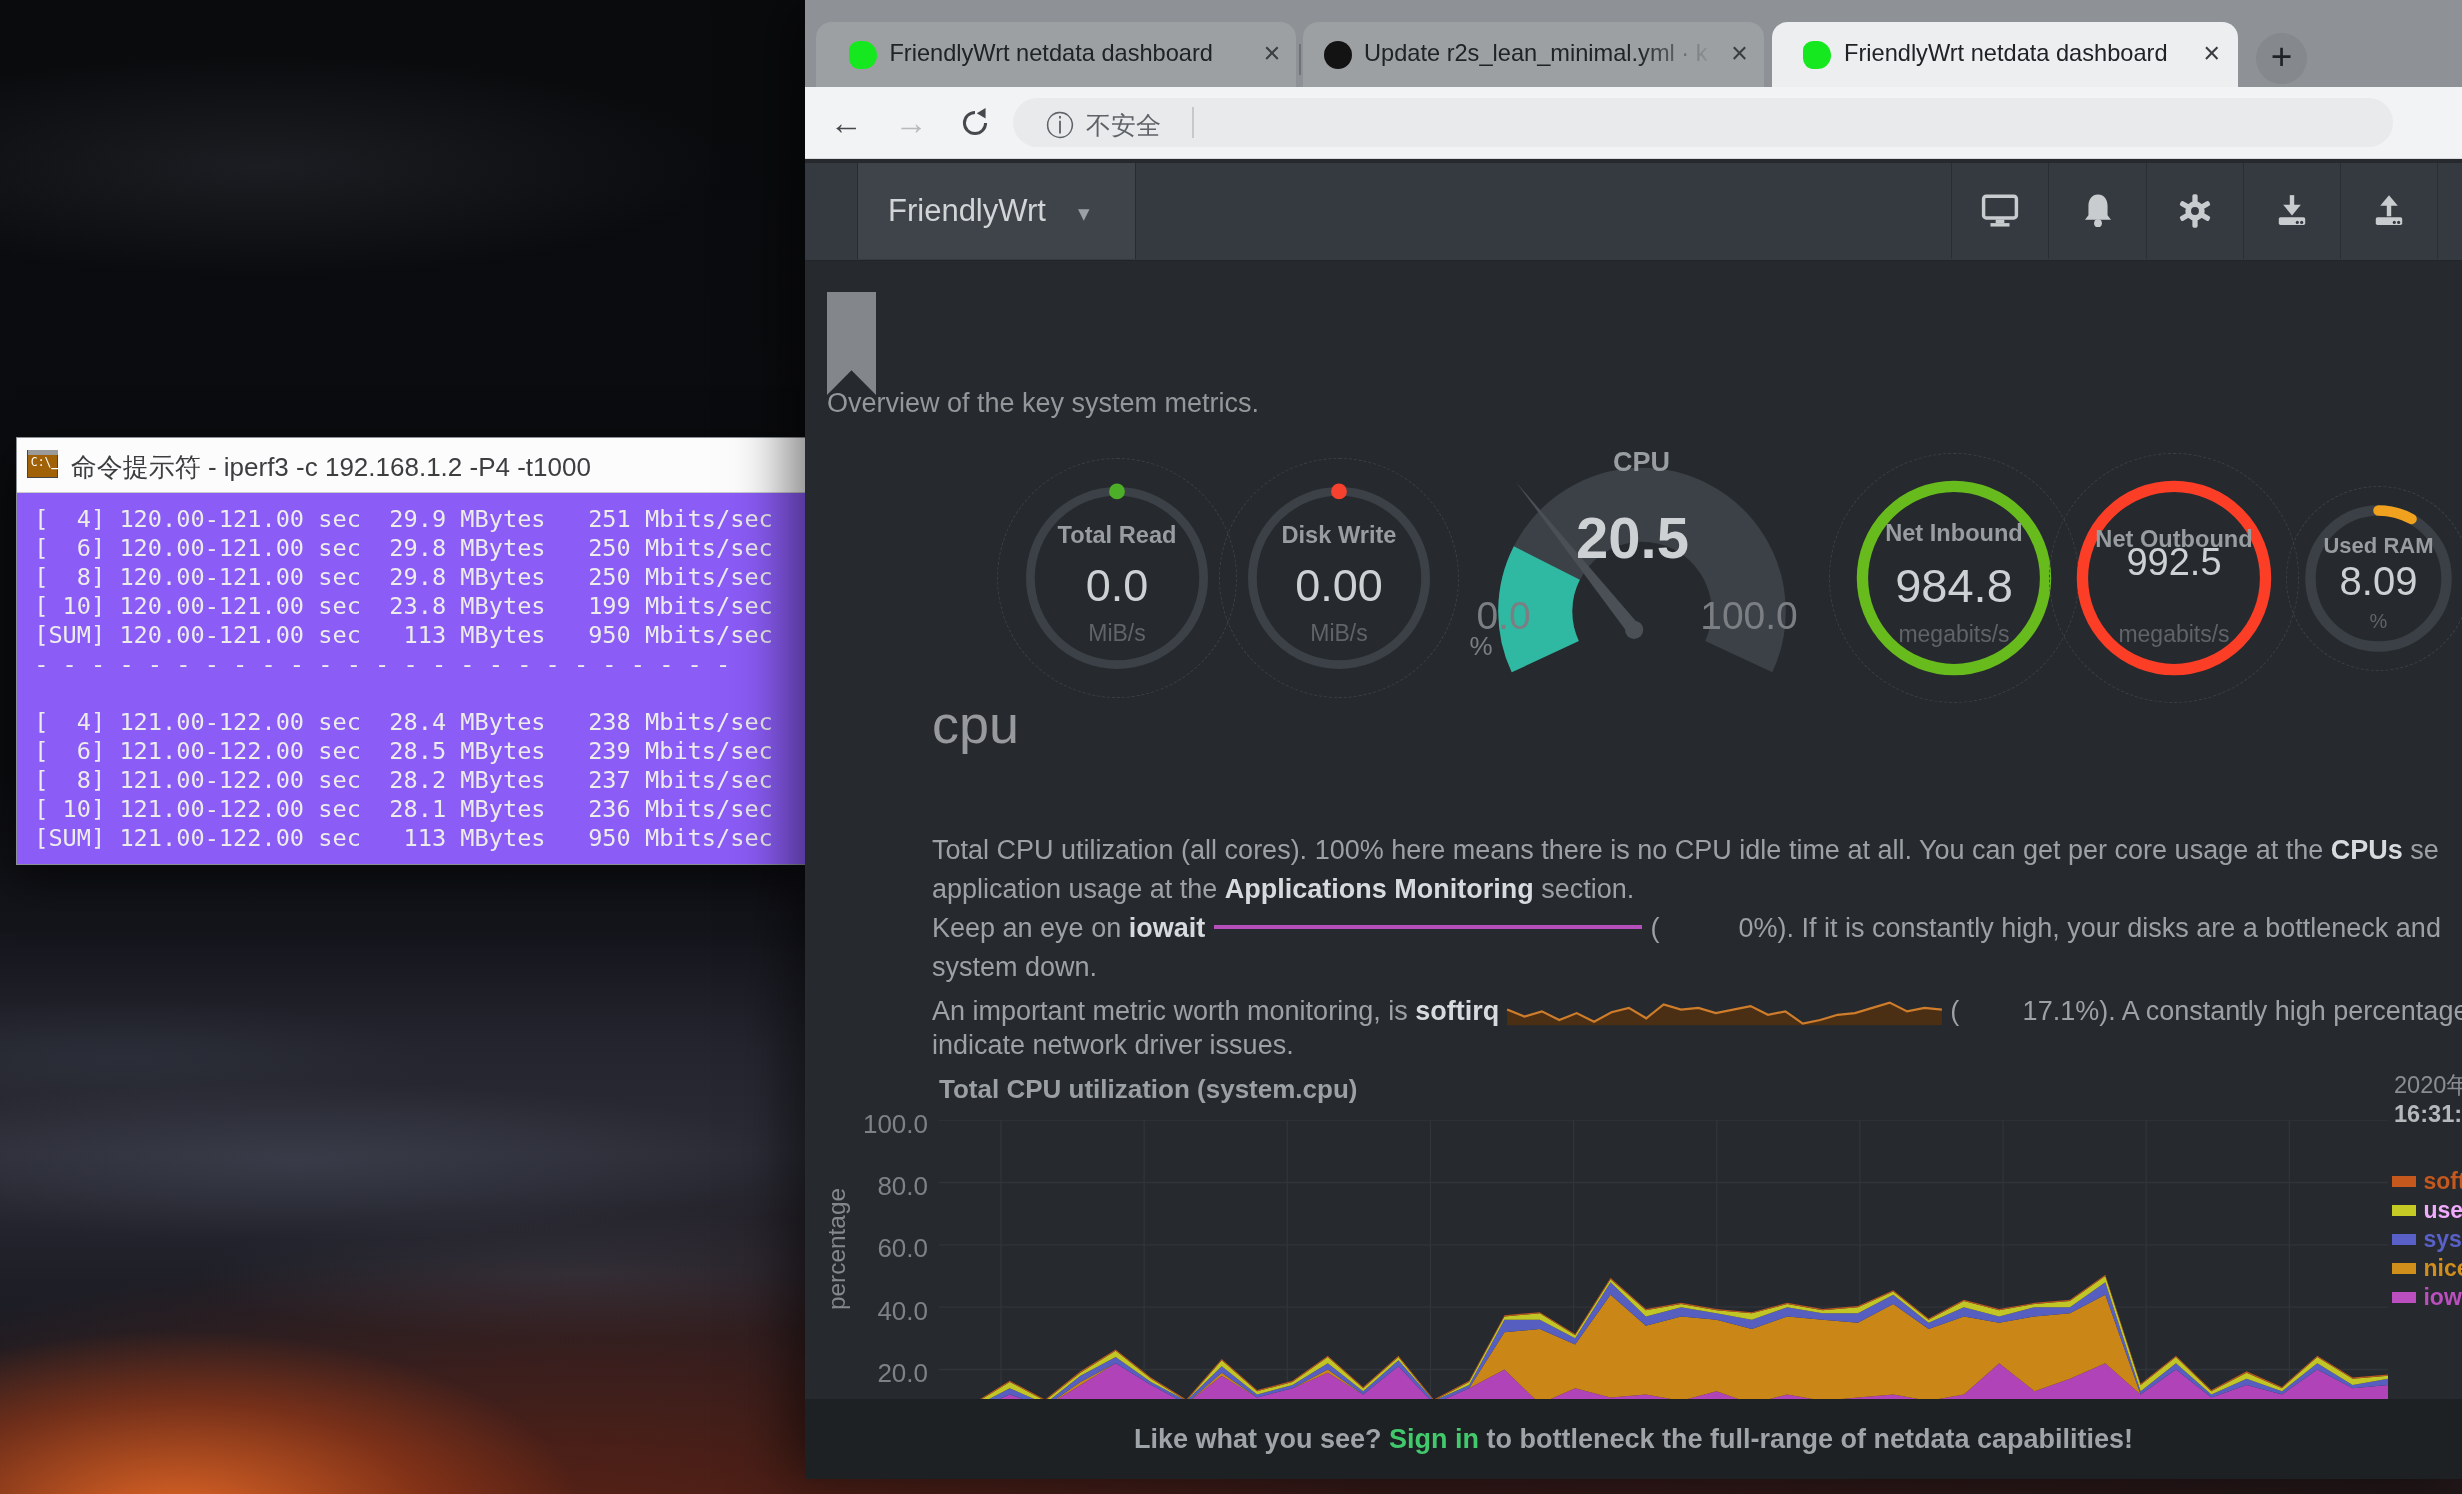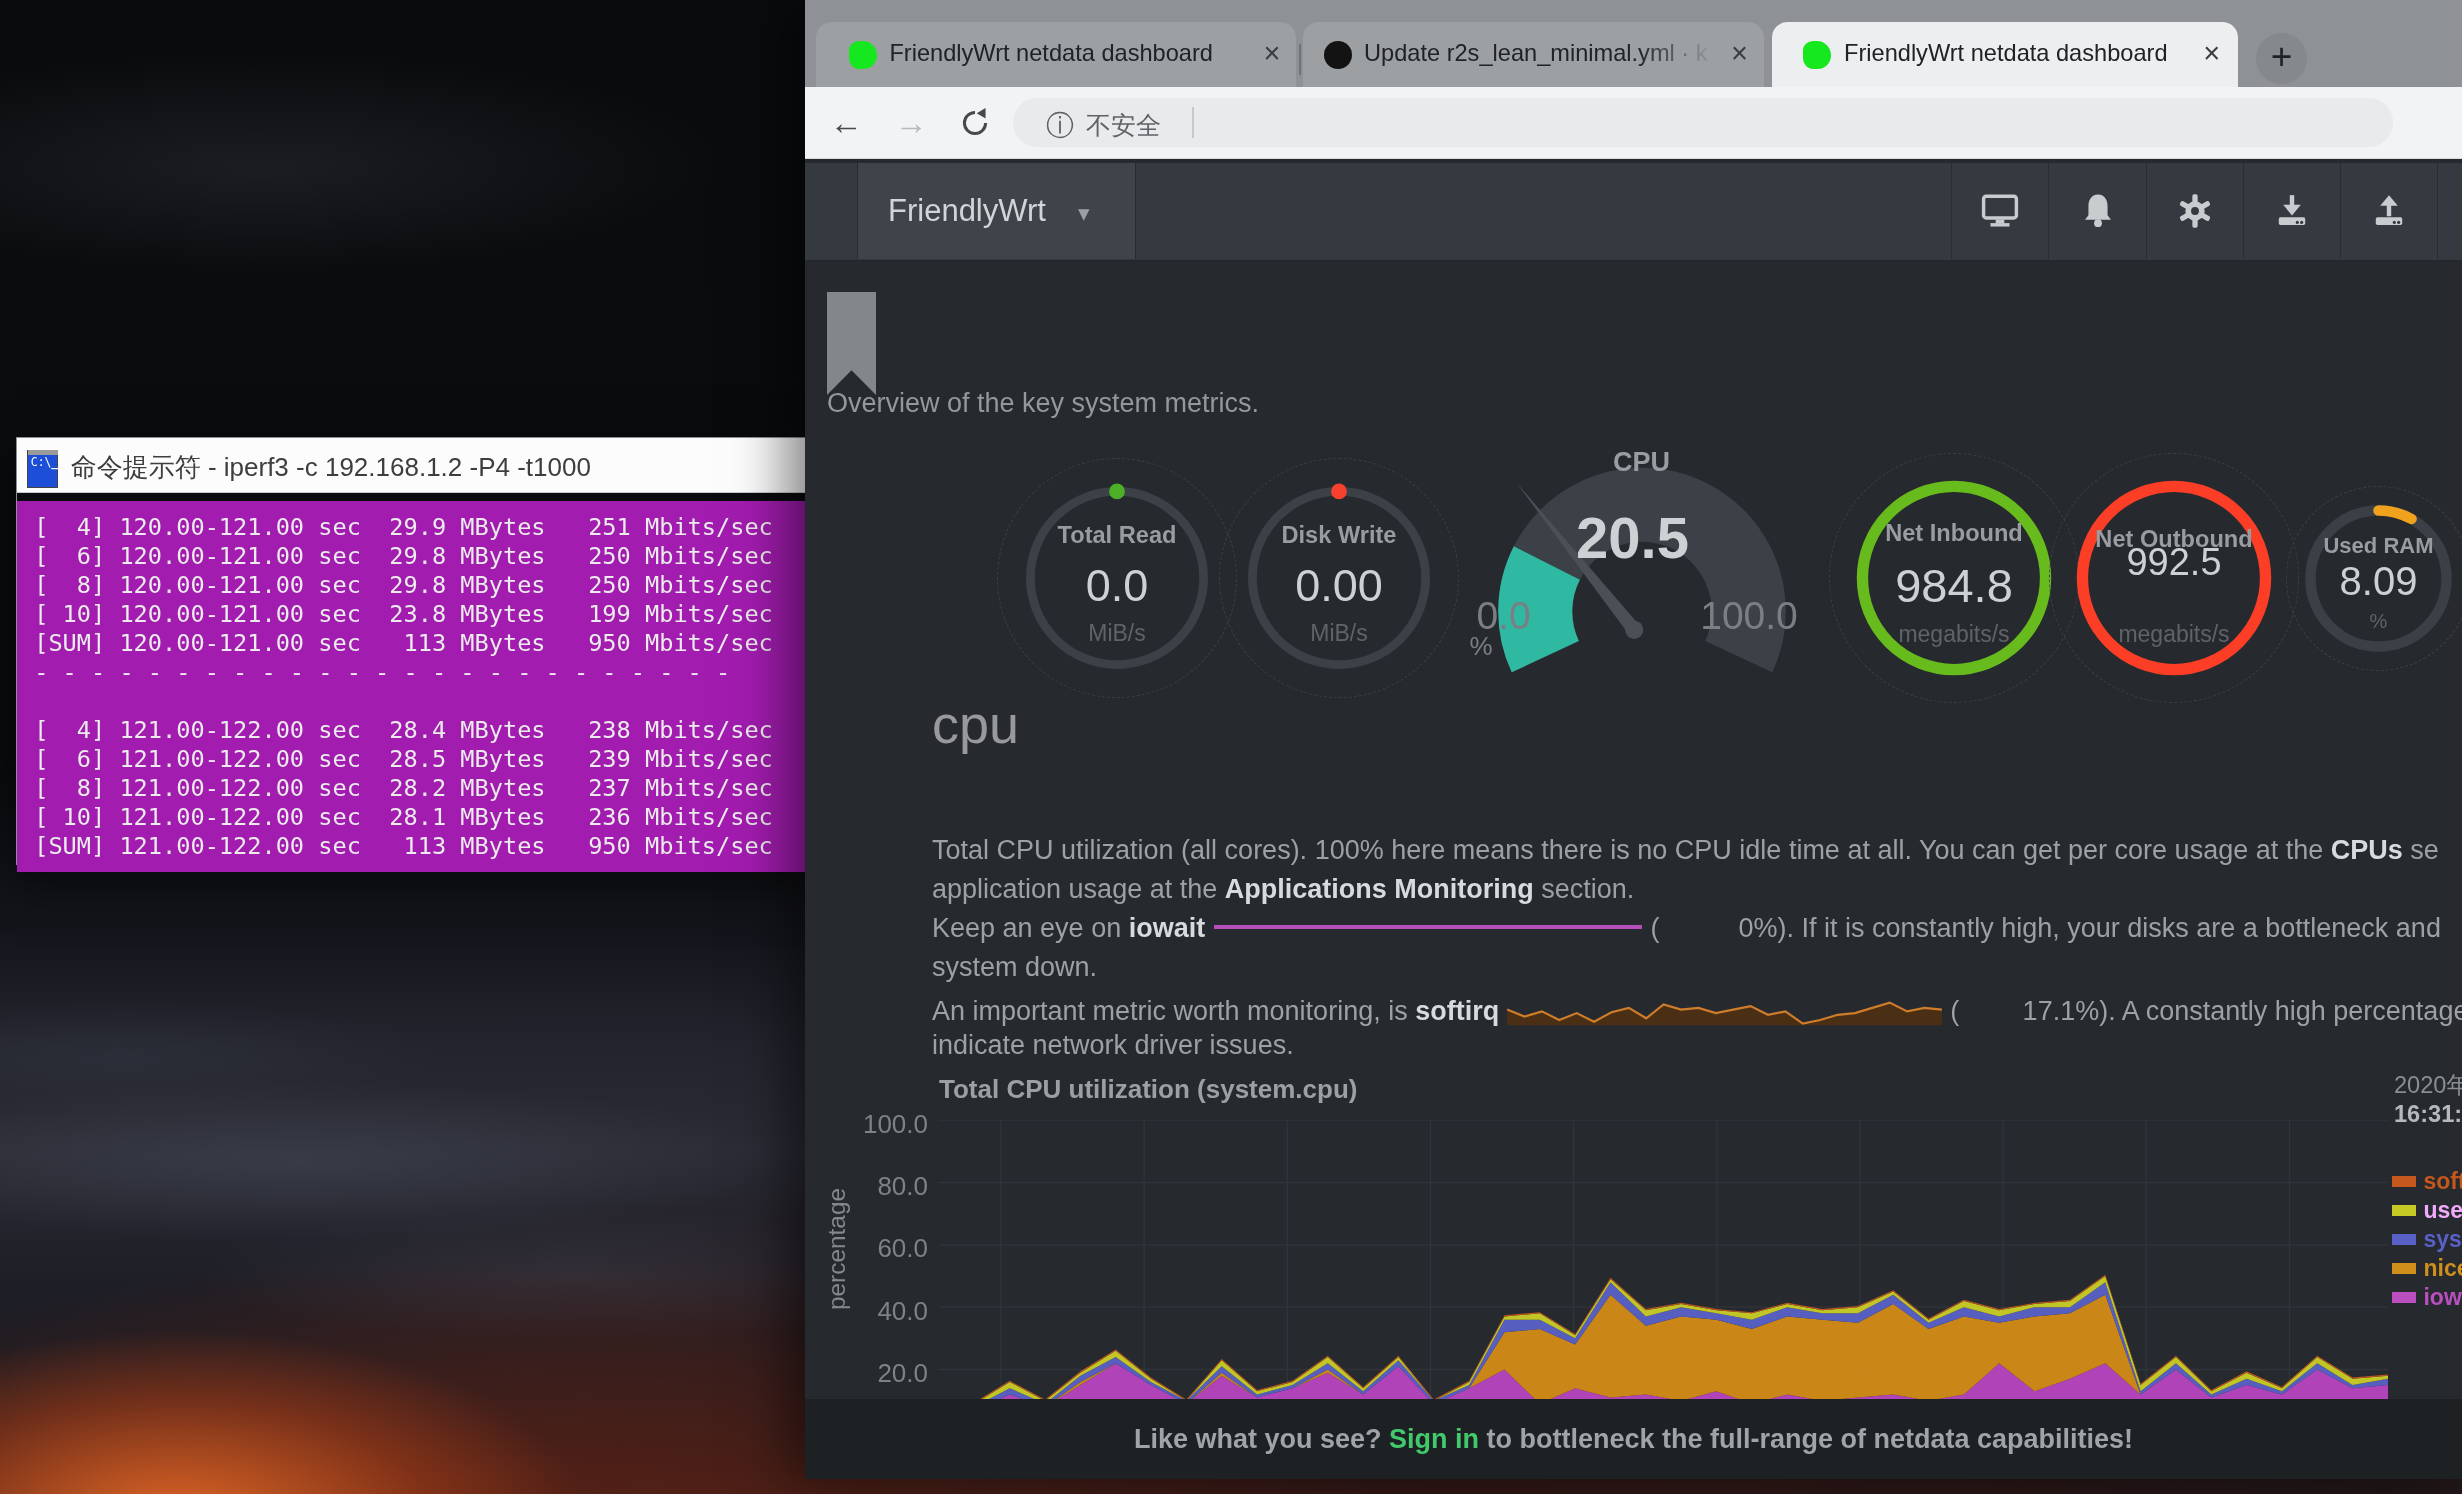--- a/index.html
+++ b/index.html
@@ -13,25 +13,25 @@
          radial-gradient(ellipse 699px 114px at 297px 1161px, rgba(72,76,92,.5), transparent 70%),
          radial-gradient(ellipse 541px 96px at 576px 1275px, rgba(62,66,80,.45), transparent 70%),
          radial-gradient(ellipse 454px 83px at 122px 1057px, rgba(50,54,66,.5), transparent 70%),
          radial-gradient(ellipse 611px 148px at 262px 166px, rgba(30,31,36,.9), transparent 75%),
          linear-gradient(180deg,#0a0b0d 0%,#0b0c0f 52%,#14151b 62%,#23242d 70%,#2a2b34 77%,#1d1e26 86%,#15151a 100%);}
   .abs{position:absolute;}
   
   .term{left:15.7px;top:437px;width:789px;height:426px;border:0.9px solid #8a9096;
         box-shadow:0 15.7px 44px rgba(0,0,0,.55);}
   .term-titlebar{height:54px;background:#fcfcfc;border-bottom:0.9px solid #c9ccce;position:relative;}
-  .term-icon{position:absolute;left:10.5px;top:12.2px;width:31px;height:38px;background:#1d4ed8;border:0.9px solid #444;
+  .term-icon{position:absolute;left:10.5px;top:12.2px;width:31px;height:28px;background:#a16207;border:0.9px solid #444;
              color:#fff;font-family:"DejaVu Sans Mono",monospace;font-size:11.4px;line-height:13px;padding-left:2.6px;box-sizing:border-box;}
   .term-icon i{display:block;height:5.2px;background:#9a9a9a;margin:-0.9px -0.9px 0.9px -2.6px;font-style:normal;}
   .term-title{position:absolute;left:54px;top:12.2px;font-size:26px;color:#3c3e40;white-space:nowrap;}
-  .term-body{height:371px;background:#a21caf;overflow:hidden;margin-top:8px;}
+  .term-body{height:371px;background:#8b5cf6;overflow:hidden;}
   .term-body pre{margin:0;padding:12.2px 0 0 17.5px;color:#ececec;font-family:"DejaVu Sans Mono",monospace;
                  font-size:23.6px;line-height:29px;}
   
   .browser{left:805px;top:0;width:1657px;height:1479px;background:#8e9195;box-shadow:-17.5px 0 52px rgba(0,0,0,.5);
            border-bottom:2.6px solid #b2b4b6;box-sizing:border-box;}
   .tabstrip{position:absolute;left:0;top:0;width:100%;height:87px;background:#8e9195;}
   .tab{position:absolute;top:22px;height:65px;border-radius:15.7px 15.7px 0 0;background:#9da0a3;}
   .tab.active{background:#edeef0;z-index:2;}
   .tab .favicon{position:absolute;top:19px;width:28px;height:28px;}
   .tab .tab-title{position:absolute;top:17.5px;font-size:23.6px;color:#202326;white-space:nowrap;overflow:hidden;}

